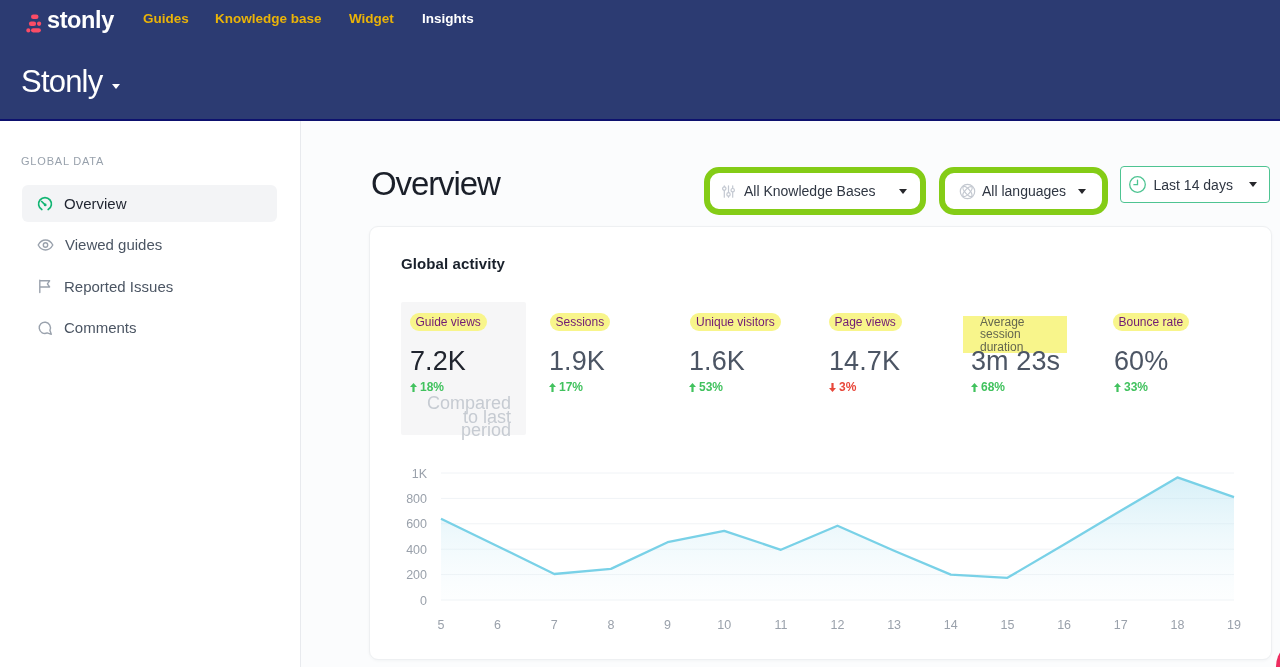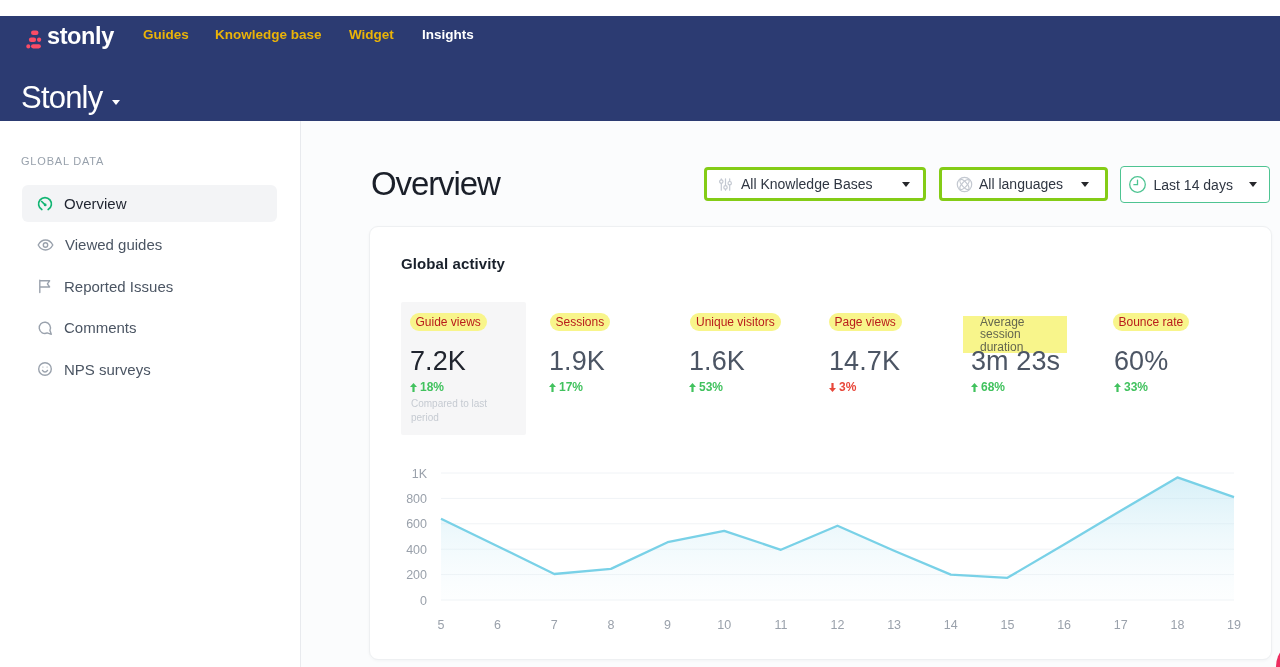--- a/index.html
+++ b/index.html
@@ -1,52 +1,52 @@
 <!DOCTYPE html>
 <html><head>
 <meta charset="utf-8">
 <style>
 * { margin:0; padding:0; box-sizing:border-box; }
 html,body { width:1280px; height:667px; overflow:hidden; font-family:"Liberation Sans", sans-serif; background:#fff; }
-.header { position:absolute; left:0; top:16px; width:1280px; height:121px; background:#2c3b72; border-bottom:2px solid #0d116e; }
+.header { position:absolute; left:0; top:0; width:1280px; height:121px; background:#2c3b72; border-bottom:2px solid #0d116e; }
 .logo { position:absolute; left:26px; top:5px; display:flex; align-items:center; }
 .logo svg { display:block; }
 .logo-text { color:#fff; font-size:23.5px; font-weight:700; margin-left:5px; letter-spacing:-0.4px; }
 .nav a { position:absolute; top:11px; color:#eab308; font-size:13.5px; font-weight:600; text-decoration:none; }
 .nav a.active { color:#fff; }
 .title { position:absolute; left:21px; top:64px; color:#fff; font-size:31px; font-weight:400; letter-spacing:-0.8px; display:flex; align-items:center; }
 .title .caret { margin-left:10px; margin-top:9px; width:0; height:0; border-left:4.4px solid transparent; border-right:4.4px solid transparent; border-top:5px solid #fff; }
 .sidebar { position:absolute; left:0; top:121px; width:301px; height:546px; background:#fff; border-right:1px solid #e8eaee; }
 .sb-label { position:absolute; left:21px; top:155px; font-size:11px; color:#98a1ac; letter-spacing:0.8px; font-weight:400; }
 .sb-menu { position:absolute; left:22px; top:185px; width:255px; }
 .sb-item { height:37px; margin-bottom:4.4px; display:flex; align-items:center; border-radius:6px; padding-left:15px; color:#4b5563; font-size:15px; }
 .sb-item.active { background:#f3f4f6; color:#1f2430; }
 .sb-item svg { margin-right:11px; flex:none; }
 .content { position:absolute; left:301px; top:121px; width:979px; height:546px; background:#fbfcfd; }
 .h1 { position:absolute; left:371px; top:165px; font-size:33px; color:#1a1f29; font-weight:400; letter-spacing:-1.1px; }
-.dd { position:absolute; height:34px; background:#fff; border:3px solid #84cc16; border-radius:4px; display:flex; align-items:center; font-size:14px; color:#2f3642; }
+.dd { position:absolute; height:48px; background:#fff; border:6px solid #84cc16; border-radius:15px; display:flex; align-items:center; font-size:14px; color:#2f3642; }
 .dd .car { width:0; height:0; border-left:4.2px solid transparent; border-right:4.2px solid transparent; border-top:5.2px solid #26272b; margin-left:auto; }
 #dd1 { left:704px; top:167px; width:222px; padding:0 13px 0 12px; }
 #dd1 svg { margin-right:9px; }
 #dd2 { left:939px; top:167px; width:169px; padding:0 16px 0 14px; }
 #dd2 svg { margin-right:6px; }
 #dd3 { left:1120px; top:166px; width:150px; height:37px; border:1.5px solid #4ec492; border-radius:4px; padding:0 12px 0 7.5px; }
 #dd3 svg { margin-right:8px; }
 .dd svg { margin-right:10px; flex:none; }
 .card { position:absolute; left:369px; top:226px; width:903px; height:434px; background:#fff; border:1px solid #eef0f2; border-radius:9px; box-shadow:0 1px 3px rgba(30,40,60,0.04); }
 .card-title { position:absolute; left:31px; top:28px; font-size:15px; font-weight:700; color:#19202b; letter-spacing:0.1px; }
 .tilebg { position:absolute; left:31px; top:75px; width:125px; height:133px; background:#f6f6f7; border-radius:2px; }
-.pill { position:absolute; background:#f8f58b; border-radius:9px; height:18px; line-height:18px; padding:0 6px; font-size:12px; color:#b91c1c; white-space:nowrap; top:85.5px; }
+.pill { position:absolute; background:#f8f58b; border-radius:9px; height:18px; line-height:18px; padding:0 6px; font-size:12px; color:#701a75; white-space:nowrap; top:85.5px; }
 .pill2 { position:absolute; background:#f8f58b; border-radius:0; padding:0 17px; font-size:12px; color:#65674f; line-height:12.5px; top:88.5px; width:104px; }
 .val { position:absolute; top:119px; font-size:27px; color:#4c5564; letter-spacing:0.1px; }
 .val.dk { color:#20242e; }
 .delta { position:absolute; top:153px; font-size:12px; font-weight:700; color:#41c25e; display:flex; align-items:center; }
 .delta svg { margin-right:3px; }
 .delta.down { color:#e8473a; }
-.cmp { position:absolute; top:170px; font-size:10px; color:#c6cbd2; line-height:13.5px; width:100px; }
+.cmp { position:absolute; top:170px; font-size:18px; color:#c6cbd2; line-height:13.5px; width:100px;text-align:right; }
 .chart { position:absolute; left:0px; top:230px; }
 .intercom { position:absolute; left:1276px; top:640px; width:53px; height:53px; border-radius:50%; background:#ee2d60; z-index:50; }
 svg.icon { display:block; }
 </style>
 </head>
 <body>
 <div class="header">
   <div class="logo">
     <svg width="16" height="30" viewBox="0 0 16 30">
       <g fill="#fb4c66">
@@ -91,29 +91,20 @@
     <svg class="icon" width="16" height="16" viewBox="0 0 16 16" fill="none" stroke="#9aa2ad" stroke-width="1.4" stroke-linecap="round" stroke-linejoin="round">
       <path d="M2.8 14.5 V2.2 M2.8 2.8 H12.6 L10.4 5.9 L12.6 9 H2.8"></path>
     </svg>
     Reported Issues
   </div>
   <div class="sb-item">
     <svg class="icon" width="16" height="16" viewBox="0 0 16 16" fill="none" stroke="#9aa2ad" stroke-width="1.4" stroke-linecap="round" stroke-linejoin="round">
       <path d="M12.9 10.2 A5.6 5.6 0 1 0 10.2 12.9 L14.3 14.3 Z" stroke-linejoin="round"></path>
     </svg>
     Comments
-  </div>
-  <div class="sb-item">
-    <svg class="icon" width="16" height="16" viewBox="0 0 16 16" fill="none" stroke="#9aa2ad" stroke-width="1.4" stroke-linecap="round">
-      <circle cx="8" cy="8" r="6.3"></circle>
-      <path d="M5.5 9.4 C6.1 10.4 7 11 8 11 C9 11 9.9 10.4 10.5 9.4"></path>
-      <circle cx="5.9" cy="6" r="0.6" fill="#9aa2ad" stroke="none"></circle>
-      <circle cx="10.1" cy="6" r="0.6" fill="#9aa2ad" stroke="none"></circle>
-    </svg>
-    NPS surveys
   </div>
 </div>
 
 <div class="h1">Overview</div>
 
 <div class="dd" id="dd1">
   <svg class="icon" width="13" height="13" viewBox="0 0 13 13" fill="none" stroke="#c3c8d1" stroke-width="1.2" stroke-linecap="round">
     <path d="M2.3 0.8 V12.2 M6.5 0.8 V12.2 M10.7 0.8 V12.2"></path>
     <circle cx="2.3" cy="3.6" r="1.7" fill="#fff"></circle>
     <circle cx="6.5" cy="9.4" r="1.7" fill="#fff"></circle>

